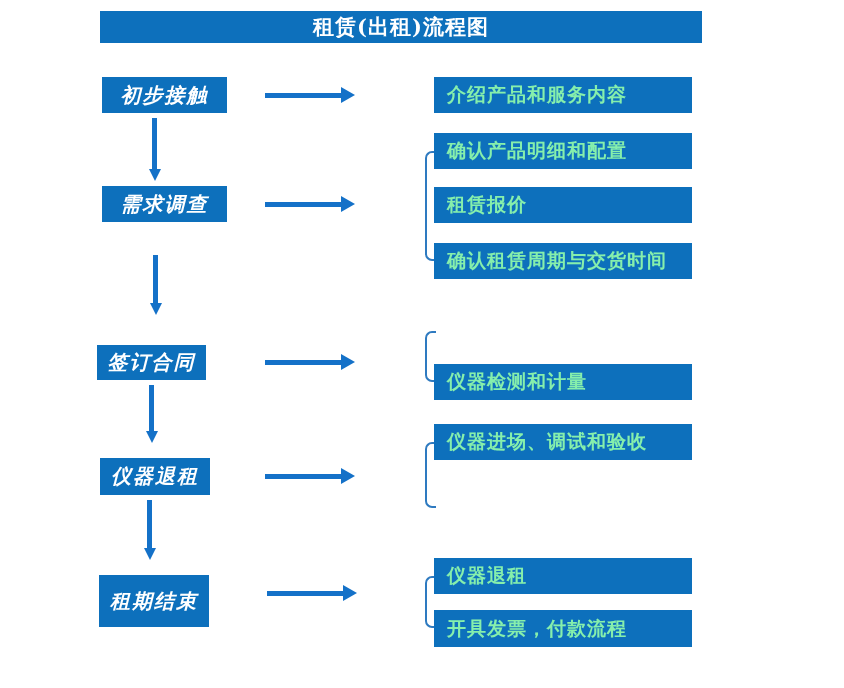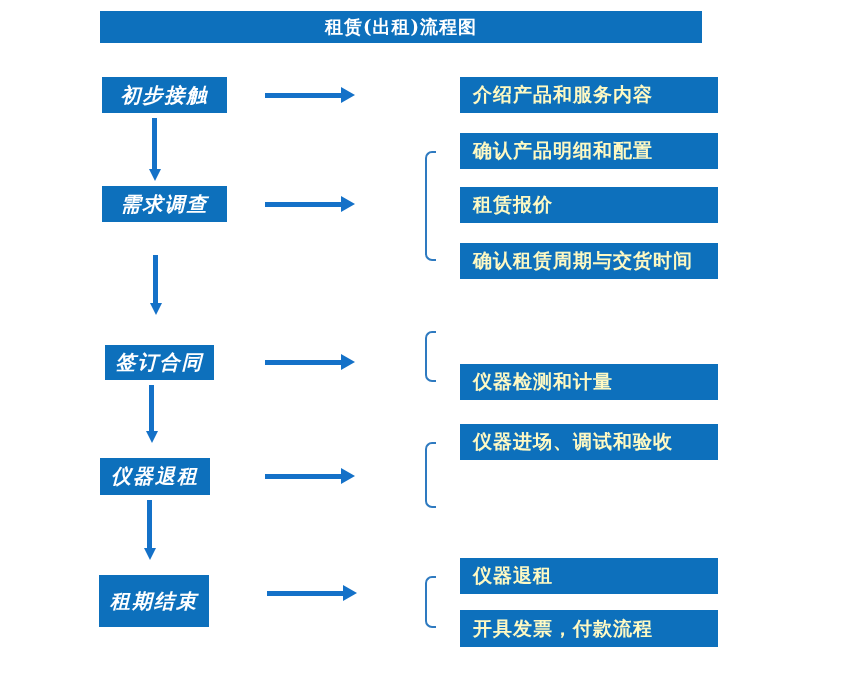--- a/index.html
+++ b/index.html
@@ -2,30 +2,30 @@
 <html><head>
 <meta charset="utf-8">
 <style>
   html,body{margin:0;padding:0;background:#ffffff;}
   #canvas{
     position:relative;width:844px;height:688px;background:#ffffff;overflow:hidden;
     font-family:"DejaVu Serif","Liberation Serif",serif;
   }
   .titlebar{
     position:absolute;left:100px;top:11px;width:602px;height:32px;
-    background:#0d70bc;color:#ffffff;font-weight:bold;font-size:18px;
+    background:#0d70bc;color:#ffffff;font-weight:bold;font-size:21px;
     display:flex;align-items:center;justify-content:center;letter-spacing:1px;
   }
   .lbox{
     position:absolute;background:#0d70bc;color:#ffffff;font-weight:bold;font-size:20px;
     display:flex;align-items:center;justify-content:center;letter-spacing:2px;font-style:italic;
   }
   .rbox{
-    position:absolute;left:460px;width:258px;height:36px;
-    background:#0d70bc;color:#fef9c3;font-weight:bold;font-size:19px;
+    position:absolute;left:434px;width:258px;height:36px;
+    background:#0d70bc;color:#86efac;font-weight:bold;font-size:19px;
     display:flex;align-items:center;justify-content:flex-start;
     padding-left:13px;box-sizing:border-box;letter-spacing:1px;
   }
   .harrow{position:absolute;width:90px;height:16px;}
   .harrow .hbar{position:absolute;left:0;top:6px;width:77px;height:5px;background:#1471c8;}
   .harrow .hhead{position:absolute;right:0;top:0;width:0;height:0;
     border-top:8px solid transparent;border-bottom:8px solid transparent;border-left:14px solid #1471c8;}
   .varrow{position:absolute;width:12px;}
   .varrow .vbar{position:absolute;left:3px;top:0;width:5px;bottom:11px;background:#1471c8;}
   .varrow .vhead{position:absolute;left:0;bottom:0;width:0;height:0;
@@ -37,21 +37,21 @@
 </style>
 </head>
 <body>
 
 <div id="canvas">
 
   <div class="titlebar">租赁(出租)流程图</div>
 
   <div class="lbox" style="left:102px;top:77px;width:125px;height:36px">初步接触</div>
   <div class="lbox" style="left:102px;top:186px;width:125px;height:36px">需求调查</div>
-  <div class="lbox" style="left:105px;top:345px;width:109px;height:35px">签订合同</div>
+  <div class="lbox" style="left:97px;top:345px;width:109px;height:35px">签订合同</div>
   <div class="lbox" style="left:100px;top:458px;width:110px;height:37px">仪器退租</div>
   <div class="lbox" style="left:99px;top:575px;width:110px;height:52px">租期结束</div>
 
   <div class="varrow" style="left:149px;top:118px;height:63px">
     <div class="vbar"></div>
       <div class="vhead"></div>
     </div>
   <div class="varrow" style="left:150px;top:255px;height:60px">
     <div class="vbar"></div>
       <div class="vhead"></div>

